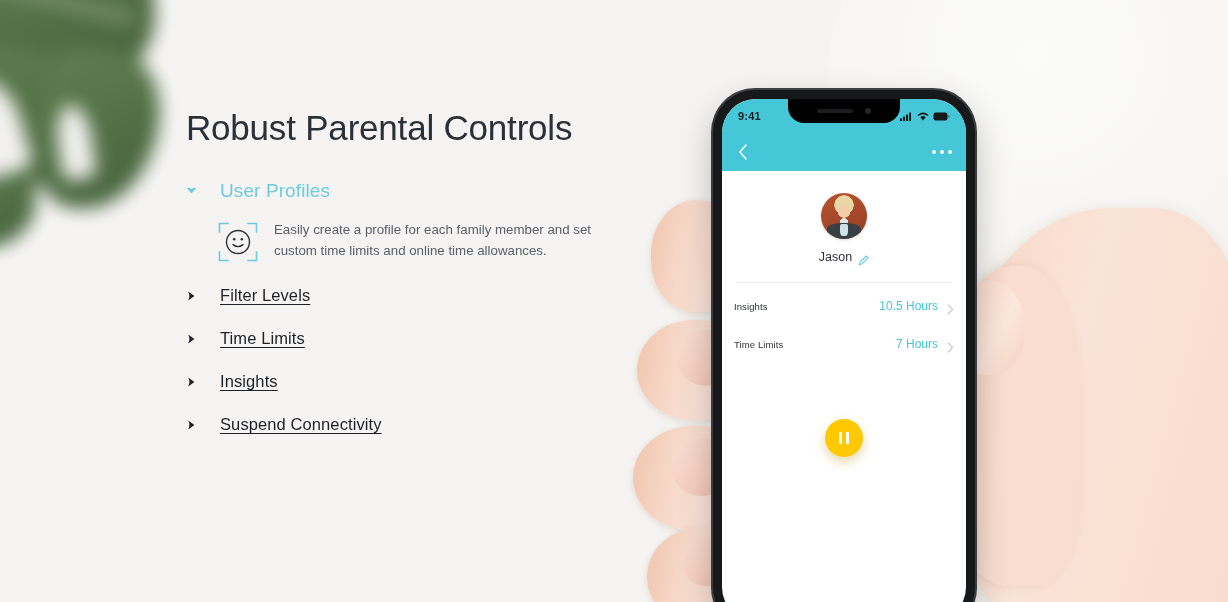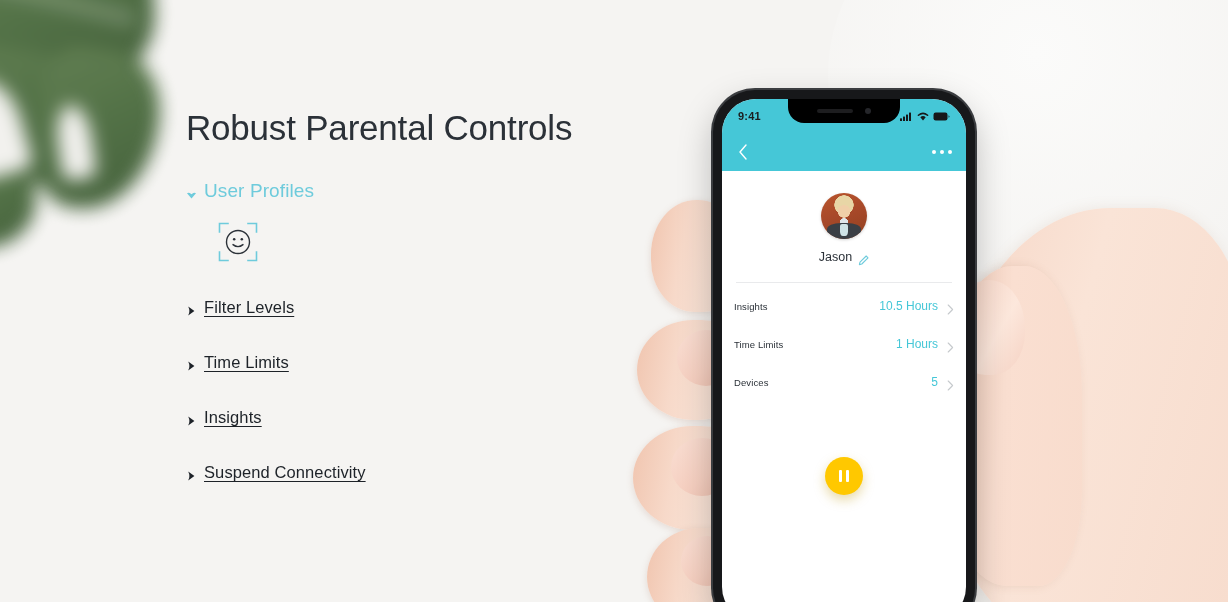--- a/index.html
+++ b/index.html
@@ -62,42 +62,42 @@
   }
   .subcopy {
     margin-top: 20px;
     font-size: 13.5px; color: #5a6068; line-height: 1.62;
   }
   .subcopy span { display: block; }
 
   .accordion { margin-top: 32px; }
   .acc-item { margin-bottom: 0; }
   .acc-head {
-    display: flex; align-items: flex-end; gap: 7px;
+    display: flex; align-items: center; gap: 23px;
     cursor: pointer;
   }
   .acc-head.open .acc-title {
     color: #6ecbdc; font-size: 19px; font-weight: 400; text-decoration: none;
   }
   .acc-title {
     font-size: 16.5px; color: #1d2228; text-decoration: underline;
     text-underline-offset: 3px; letter-spacing: .1px;
   }
   .chev { width: 11px; height: 12px; flex: none; position: relative; }
   .chev svg { display: block; }
 
   .acc-body {
     display: flex; gap: 16px; align-items: flex-start;
     margin: 18px 0 0 32px;
   }
   .face-icon { width: 40px; height: 40px; flex: none; position: relative; margin-top: 2px; }
   .acc-body-text {
     font-size: 13.3px; color: #5a6068; line-height: 1.55; max-width: 330px;
   }
-  .acc-collapsed { margin-top: 36px; }
+  .acc-collapsed { margin-top: 24px; }
   .acc-collapsed:first-of-type { margin-top: 30px; }
 
   
   .device-area { position: absolute; left: 615px; top: 0; width: 613px; height: 602px; margin-top: 28px; }
 
   .hand { position: absolute; inset: 0; pointer-events: none; }
   .finger {
     position: absolute;
     background: linear-gradient(100deg, #f0c4ae 0%, #f7d9c9 35%, #fae6da 75%, #f3cdbb 100%);
     border-radius: 50% 42% 45% 50%;
@@ -280,20 +280,24 @@
                 <path d="M30 1.5 H38.5 V10"></path>
                 <path d="M38.5 30 V38.5 H30"></path>
                 <path d="M10 38.5 H1.5 V30"></path>
               </g>
               <circle cx="20" cy="20" r="11.5" fill="none" stroke="#2b3138" stroke-width="1.4"></circle>
               <circle cx="16.2" cy="17.2" r="1.25" fill="#2b3138"></circle>
               <circle cx="23.8" cy="17.2" r="1.25" fill="#2b3138"></circle>
               <path d="M15 22.6 Q20 26.6 25 22.6" fill="none" stroke="#2b3138" stroke-width="1.4" stroke-linecap="round"></path>
             </svg>
           </span>
+          <div class="acc-body-text">
+            <span>Easily create a profile for each family member and set</span>
+            <span>custom time limits and online time allowances.</span>
+          </div>
         </div>
       </div>
 
       <div class="acc-item acc-collapsed">
         <div class="acc-head">
           <span class="chev">
             <svg width="11" height="12" viewBox="0 0 11 12">
               <path d="M2.2 1.4 L8.4 6 L2.2 10.6 Q4.6 6 2.2 1.4 Z" fill="#1d2228"></path>
             </svg>
           </span>
@@ -426,40 +430,29 @@
                   <path d="M1.2 1 L5.6 5.5 L1.2 10" fill="none" stroke="#c6cacd" stroke-width="1.1" stroke-linecap="round" stroke-linejoin="round"></path>
                 </svg>
               </span>
             </span>
           </div>
 
 
           <div class="row">
             <span class="row-label">Time Limits</span>
             <span class="row-right">
-              <span class="row-value">1 Hours</span>
+              <span class="row-value">7 Hours</span>
               <span class="row-chev">
                 <svg width="7" height="11" viewBox="0 0 7 11">
                   <path d="M1.2 1 L5.6 5.5 L1.2 10" fill="none" stroke="#c6cacd" stroke-width="1.1" stroke-linecap="round" stroke-linejoin="round"></path>
                 </svg>
               </span>
             </span>
           </div>
 
-          <div class="row">
-            <span class="row-label">Devices</span>
-            <span class="row-right">
-              <span class="row-value">5</span>
-              <span class="row-chev">
-                <svg width="7" height="11" viewBox="0 0 7 11">
-                  <path d="M1.2 1 L5.6 5.5 L1.2 10" fill="none" stroke="#c6cacd" stroke-width="1.1" stroke-linecap="round" stroke-linejoin="round"></path>
-                </svg>
-              </span>
-            </span>
-          </div>
         </div>
 
         <div class="fab-wrap">
           <button class="fab">
             <i></i>
             <span class="gap"></span>
             <i></i>
           </button>
         </div>
 

